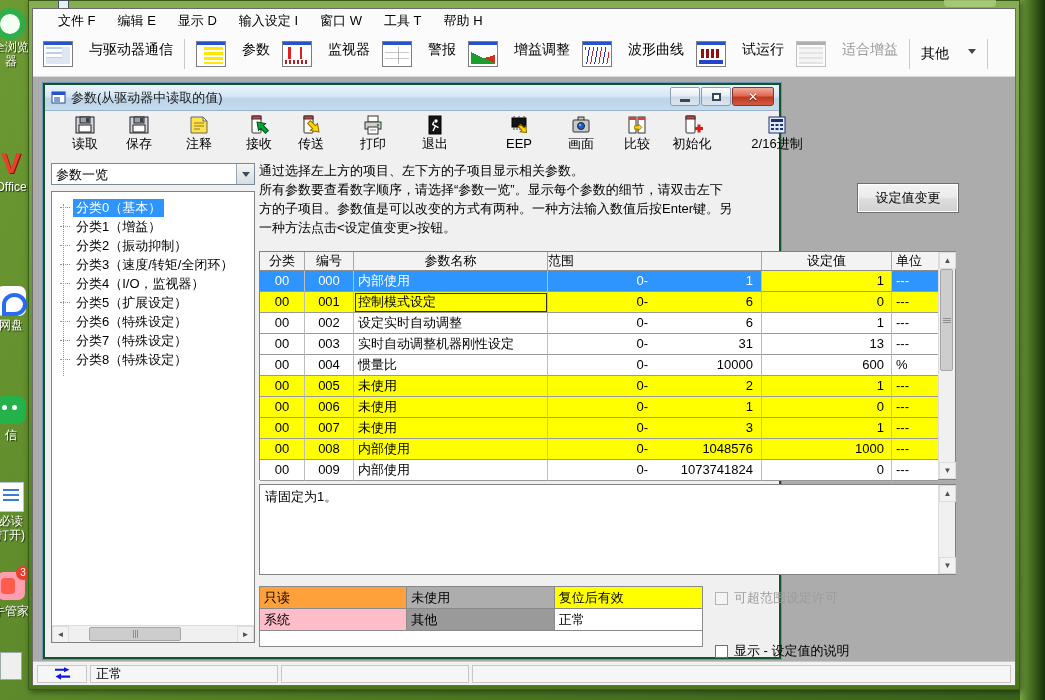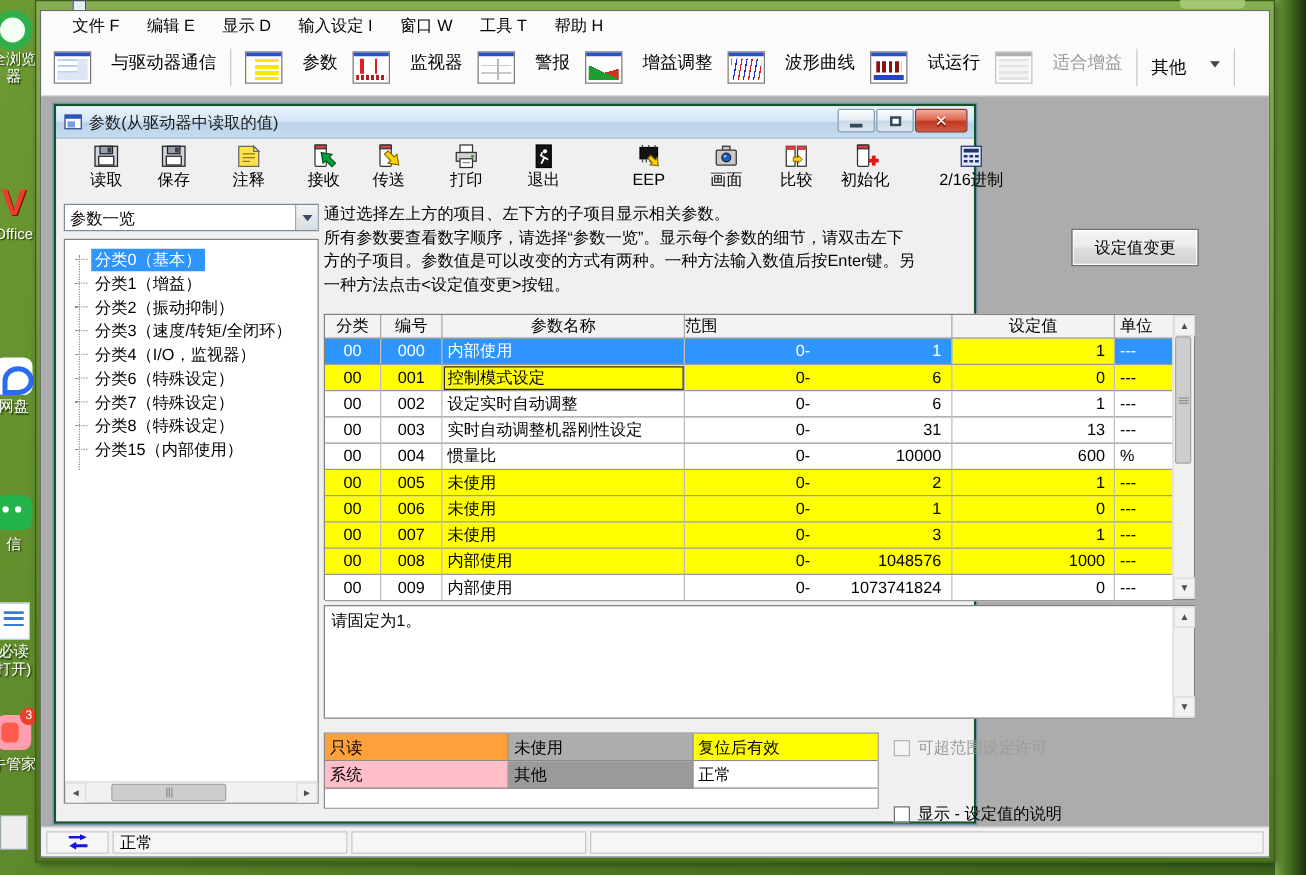--- a/index.html
+++ b/index.html
@@ -490,33 +490,33 @@
                 <div class="tree-item">
                     <span class="tick"></span>
                     <span class="tree-label">分类3（速度/转矩/全闭环）</span>
                   </div>
                 <div class="tree-item">
                     <span class="tick"></span>
                     <span class="tree-label">分类4（I/O，监视器）</span>
                   </div>
                 <div class="tree-item">
                     <span class="tick"></span>
+                    <span class="tree-label">分类5（扩展设定）</span>
+                  </div>
+                <div class="tree-item">
+                    <span class="tick"></span>
                     <span class="tree-label">分类6（特殊设定）</span>
                   </div>
                 <div class="tree-item">
                     <span class="tick"></span>
                     <span class="tree-label">分类7（特殊设定）</span>
                   </div>
                 <div class="tree-item">
                     <span class="tick"></span>
                     <span class="tree-label">分类8（特殊设定）</span>
-                  </div>
-                <div class="tree-item">
-                    <span class="tick"></span>
-                    <span class="tree-label">分类15（内部使用）</span>
                   </div>
               </div>
               <div class="hscroll">
                 <div class="sb-btn">◄</div>
                 <div class="sb-track">
                     <div class="h-thumb">
                       <div class="grip">
                         <i></i>
                         <i></i>
                         <i></i>

